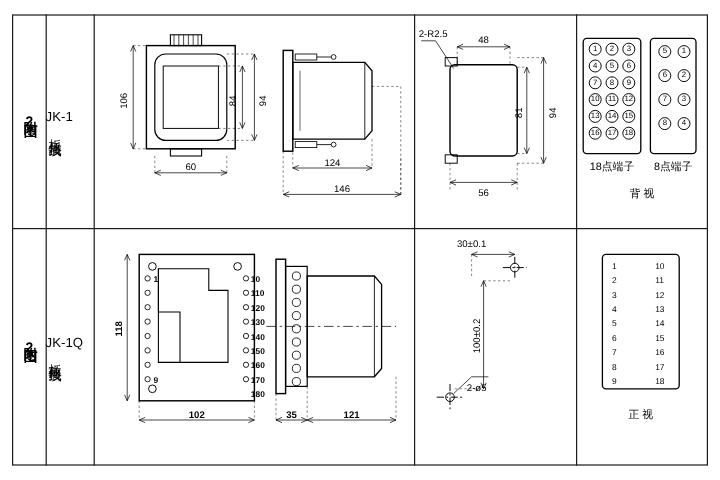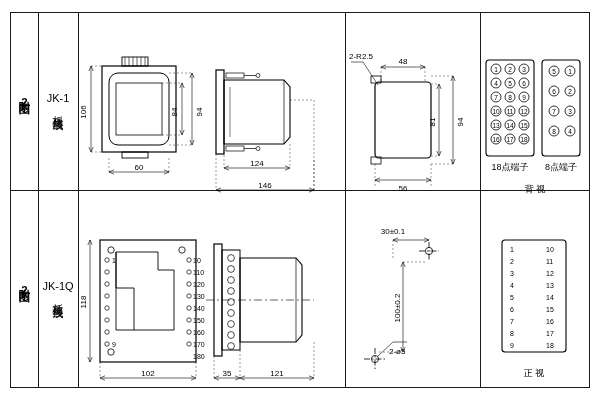--- a/index.html
+++ b/index.html
@@ -68,34 +68,33 @@
     letter-spacing: 2px;
   }
   .fig-label {
     font-size: 11.5px;
     font-weight: 600;
   }
   .name-col {
     position: absolute;
     display: flex;
     flex-direction: column;
-    align-items: center;
+    align-items: flex-start;
     justify-content: center;
     font-size: 11px;
     line-height: 14px;
     text-align: center;
   }
   .name-col .model { font-size: 11px; margin-bottom: 2px; white-space: nowrap;}
   .name-col .cn { font-size: 11px; letter-spacing: 1px; }
 
   
   .cell {
     position: absolute;
     overflow: hidden;
-    margin-top: 28px;
   }
   svg { display: block; }
   .dim { font-size: 8px; font-family: "Liberation Sans", sans-serif; }
   .capcn { font-size: 9px; font-family: "Liberation Sans", sans-serif; }
   .tiny { font-size: 6.5px; font-family: "Liberation Sans", sans-serif; }
   .num { font-size: 7px; font-family: "Liberation Sans", sans-serif; }
 </style>
 </head>
 <body>
 
@@ -117,21 +116,21 @@
 
   <div class="name-col" style="left:38px; top:12px; width:40px; height:178px;">
     <span class="model">JK-1</span>
     <span class="cn vert-2">板后接线</span>
   </div>
   <div class="name-col" style="left:38px; top:190px; width:40px; height:198px;">
     <span class="model">JK-1Q</span>
     <span class="cn vert-2">板前接线</span>
   </div>
 
-  <div class="cell" style="left:78px; top:12px; width:267px; height:178px;">
+  <div class="cell" style="left:78px; top:12px; width:267px; height:178px;padding-left:20px;">
     <svg width="267" height="178" viewBox="0 0 267 178">
       <g stroke="#000" fill="none" stroke-width="1">
 
         <rect x="24" y="26" width="74" height="86" stroke-width="1.2"></rect>
 
         <rect x="31" y="33" width="60" height="72" rx="9" ry="9" stroke-width="1"></rect>
 
         <rect x="38" y="43" width="46" height="52" stroke-width="0.8"></rect>
 
         <rect x="44" y="17" width="26" height="9" stroke-width="0.9"></rect>
@@ -324,21 +323,21 @@
         <text x="90" y="91">4</text>
       </g>
       <g fill="#000" class="capcn" text-anchor="middle">
         <text x="30" y="130">18点端子</text>
         <text x="81" y="130">8点端子</text>
         <text x="55" y="152">背  视</text>
       </g>
     </svg>
   </div>
 
-  <div class="cell" style="left:78px; top:190px; width:267px; height:198px;">
+  <div class="cell" style="left:94px; top:190px; width:267px; height:198px;font-weight:bold;">
     <svg width="267" height="198" viewBox="0 0 267 198">
       <g stroke="#000" fill="none" stroke-width="1">
 
         <rect x="22" y="22" width="96" height="122" stroke-width="1.2"></rect>
 
         <path d="M38 34 L80 34 L80 52 L96 52 L96 112 L38 112 Z" stroke-width="0.9"></path>
         <path d="M38 34 L38 70 L56 70 L56 112" stroke-width="0.9"></path>
 
         <circle cx="33" cy="32" r="3.2" stroke-width="0.8"></circle>
         <circle cx="33" cy="134" r="3.2" stroke-width="0.8"></circle>

